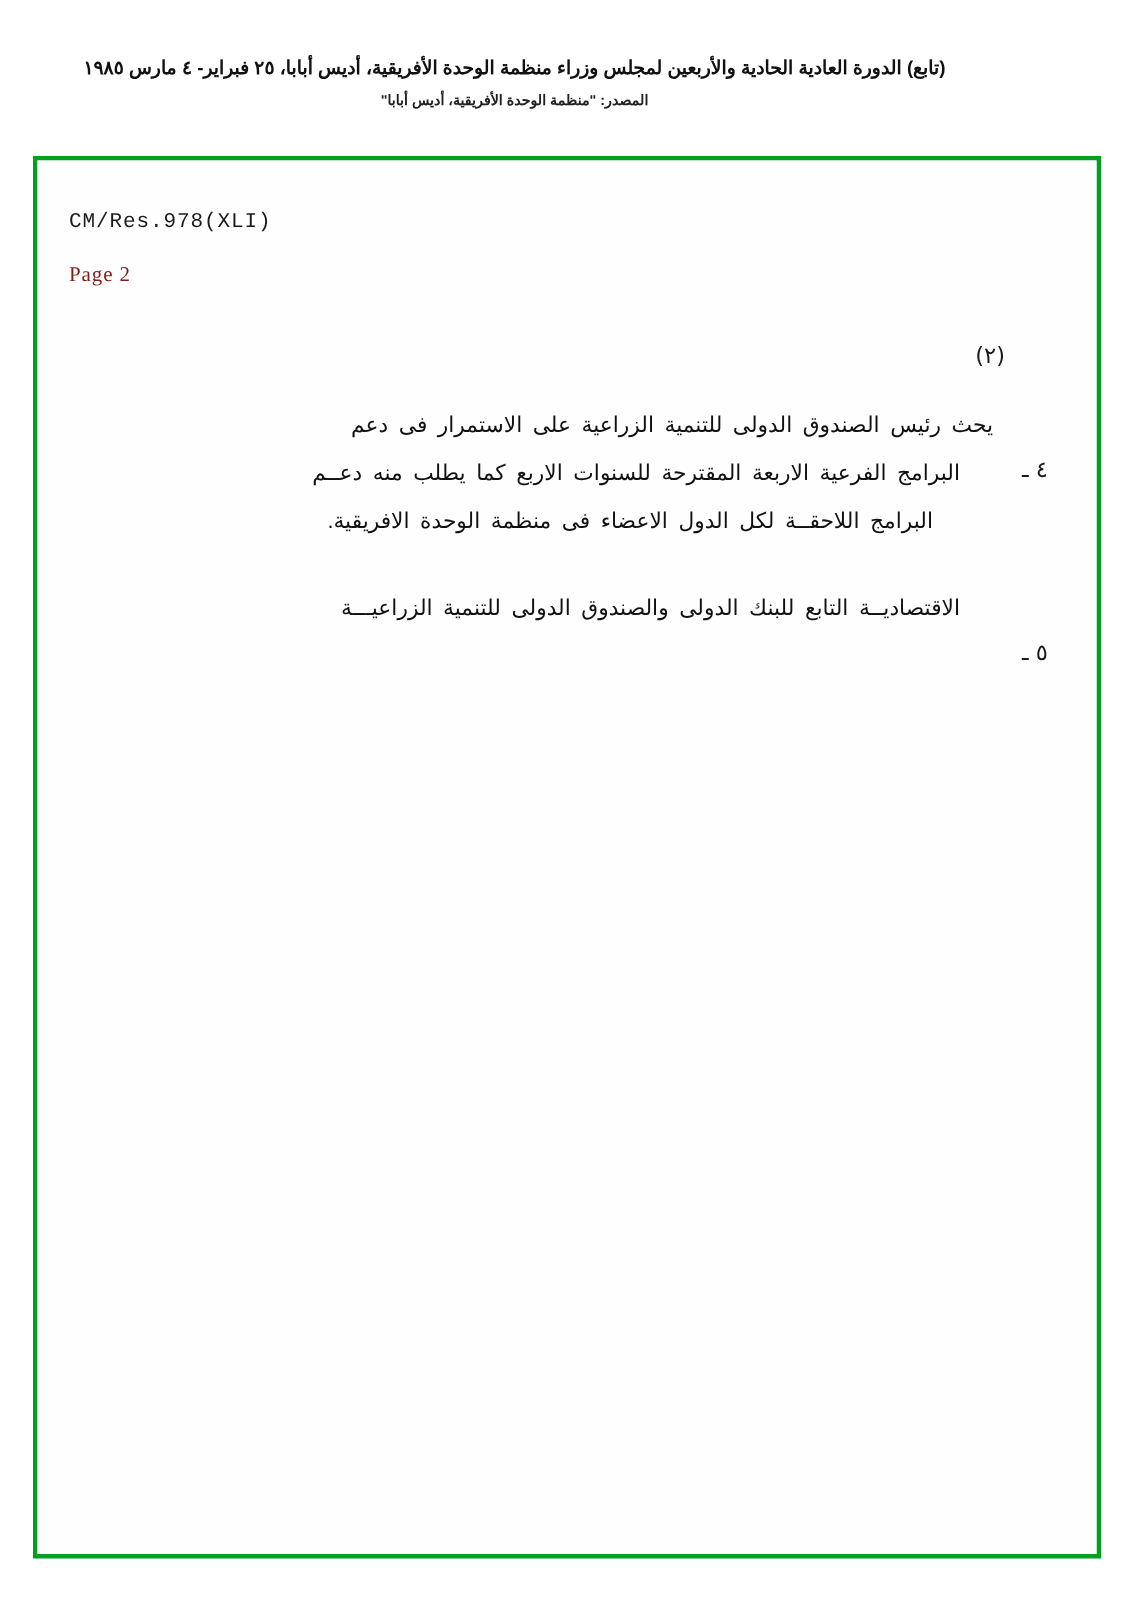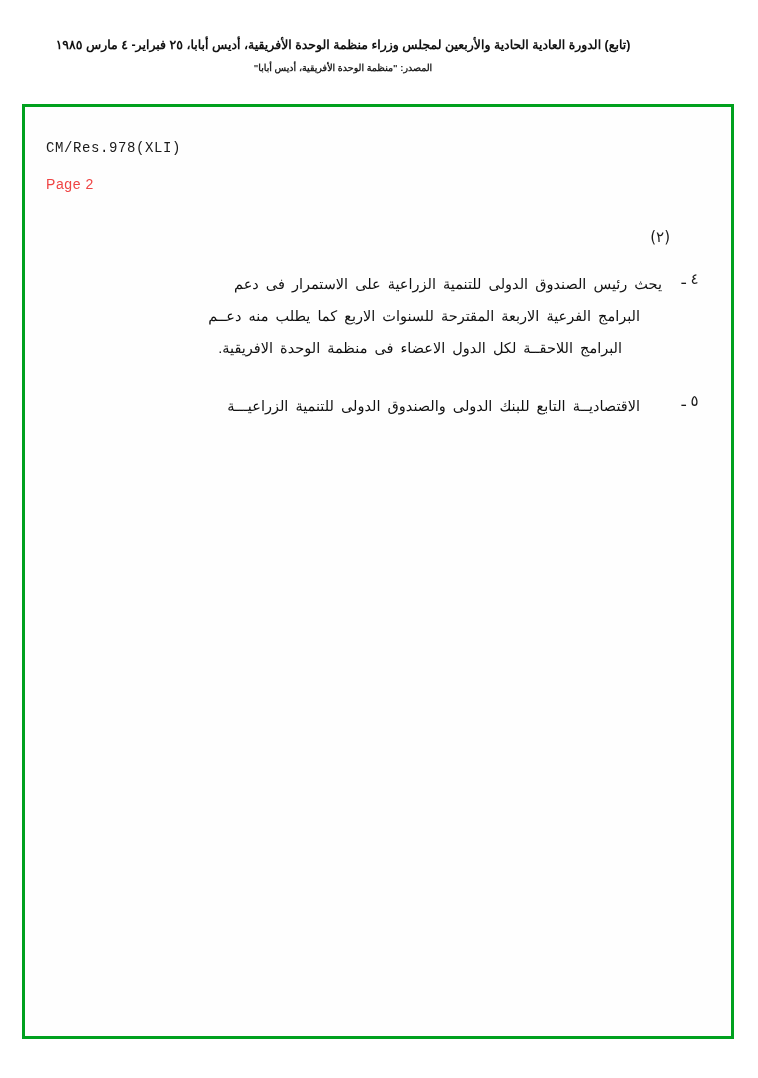--- a/index.html
+++ b/index.html
@@ -70,24 +70,24 @@
     font-size: 14px;
     letter-spacing: 0.6px;
     color: #1a1a1a;
     direction: ltr;
     text-align: left;
   }
   .doc-page {
     position: absolute;
     top: 176px;
     left: 46px;
-    font-family: Liberation Sans, sans-serif;
+    font-family: Liberation Serif, serif;
     font-size: 14px;
     letter-spacing: 0.6px;
-    color: #ef4444;
+    color: #7f1d1d;
     direction: ltr;
     text-align: center;
   }
 
   
   .body-area {
     position: absolute;
     top: 228px;
     right: 40px;
     left: 40px;
@@ -110,20 +110,21 @@
   .para-num {
     flex: 0 0 auto;
     width: 56px;
     text-align: center;
     font-family: "DejaVu Sans", sans-serif;
     font-size: 15px;
     color: #1a1a1a;
     padding-top: 2px;
     letter-spacing: 2px;
     direction: rtl;
+    margin-top: 34px;
   }
   .para-body {
     flex: 1 1 auto;
     padding-left: 10px;
   }
   .para-line {
     font-family: Liberation Sans, sans-serif;
     font-size: 14.5px;
     line-height: 32px;
     color: #111111;

